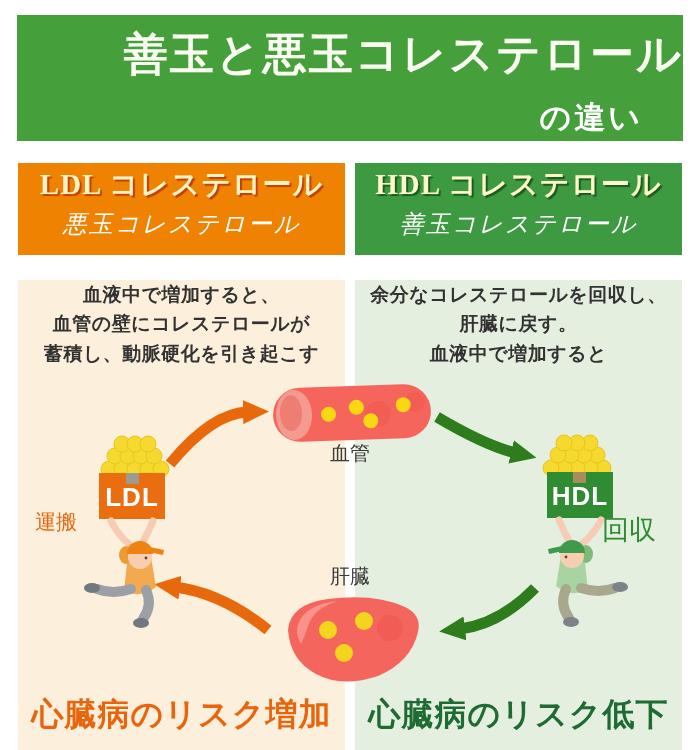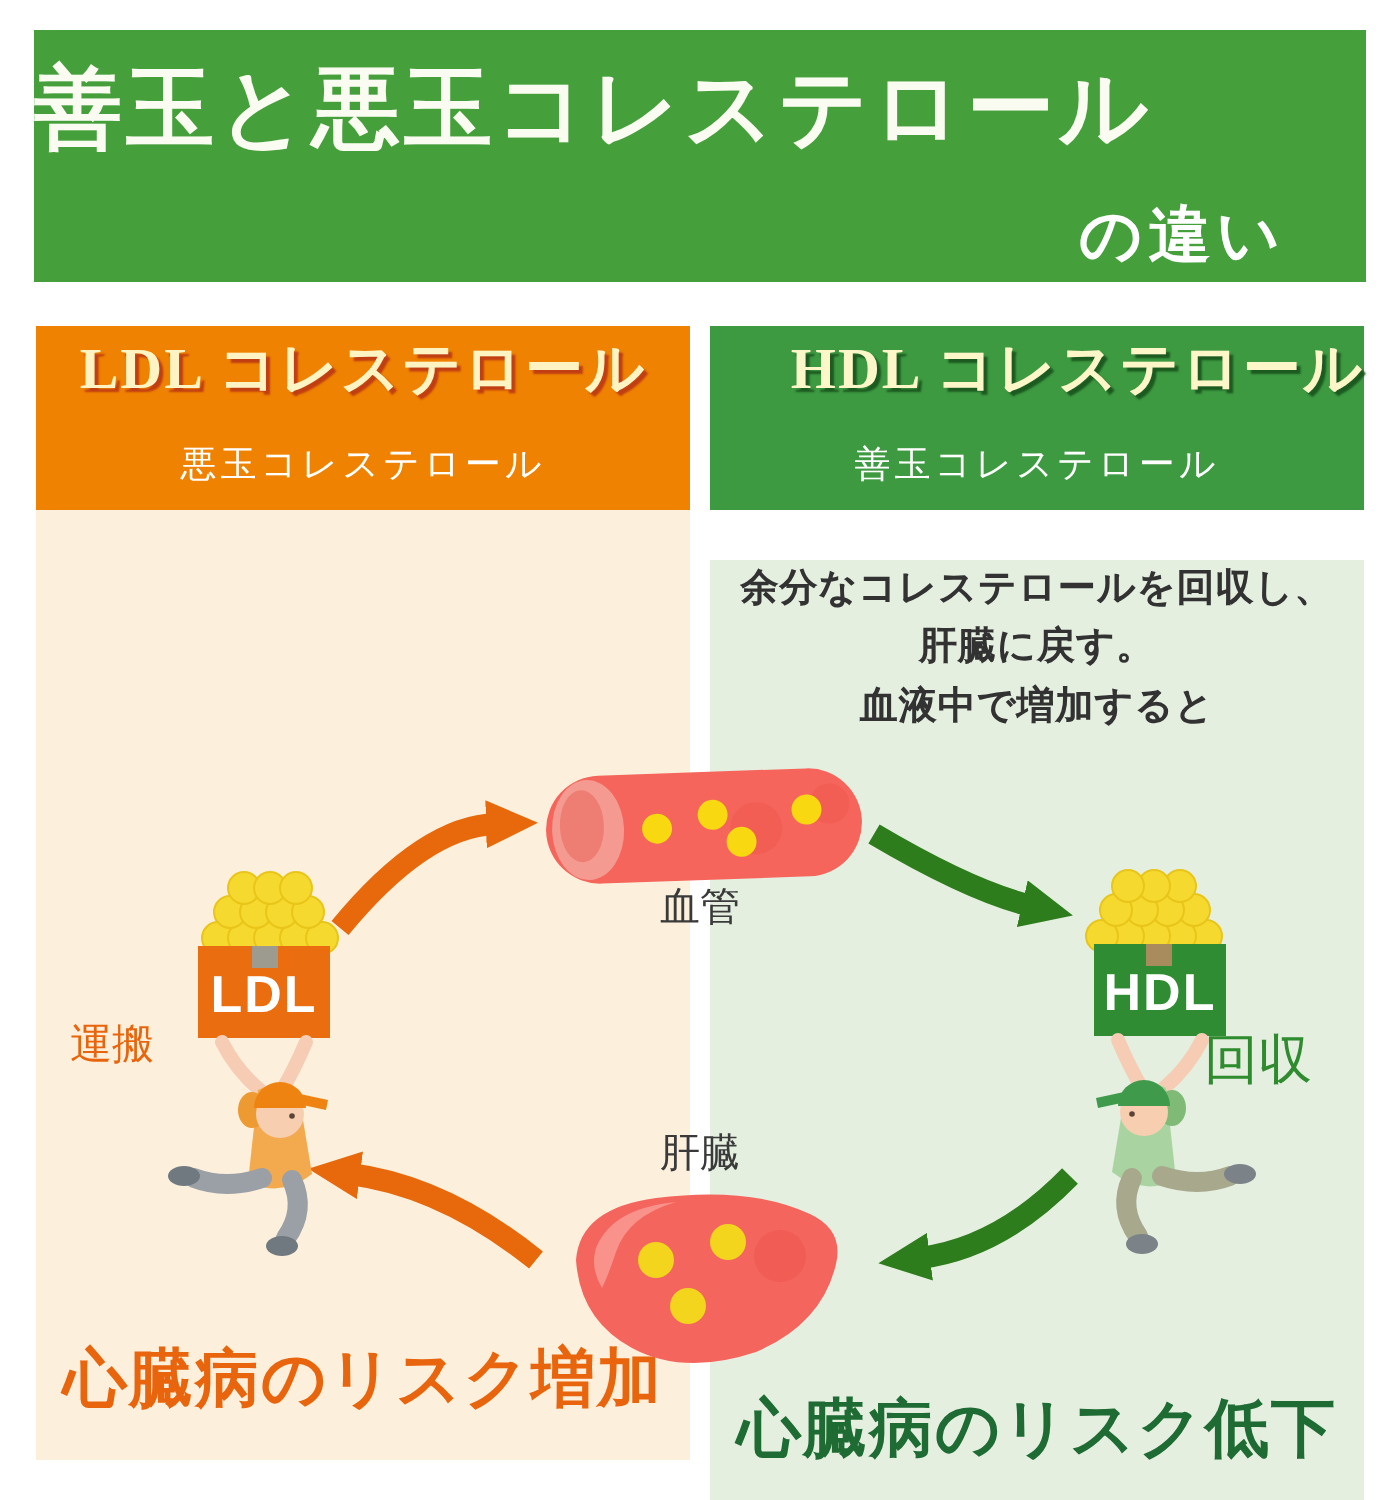--- a/index.html
+++ b/index.html
@@ -4,21 +4,21 @@
 <style>
   * { margin:0; padding:0; box-sizing:border-box; }
   html,body { background:#ffffff; }
   .page {
     position:relative; width:700px; height:750px; background:#ffffff;
     font-family:"Liberation Serif","DejaVu Serif",serif; overflow:hidden;
   }
   
   .main-header {
     position:absolute; left:17px; top:15px; width:666px; height:126px;
-    background:#45a03c; color:#fbfcf1; text-align:left;
+    background:#45a03c; color:#fbfcf1; text-align:right;
   }
   .main-title {
     padding-top:10px; font-size:44px; font-weight:bold; letter-spacing:2px;
     white-space:nowrap;
   }
   .main-subtitle {
     position:absolute; right:40px; top:82px; font-size:31px; font-weight:bold;
     color:#ffffff; letter-spacing:3px;
   }
   
@@ -26,22 +26,22 @@
   .col-ldl { left:18px; }
   .col-hdl { left:355px; }
   .col-head { height:92px; text-align:center; }
   .col-ldl .col-head { background:#ef8200; }
   .col-hdl .col-head { background:#3d9a41; }
   .col-title {
     padding-top:2px; font-size:29px; font-weight:bold; letter-spacing:1px;
     white-space:nowrap;
   }
   .col-ldl .col-title { color:#fdf3c3; text-shadow:2px 2px 1px #c03e12; }
-  .col-hdl .col-title { color:#fdf6c8; text-shadow:2px 2px 1px #1c5a20;text-align:right; }
-  .col-sub { font-size:18px; color:#ffffff; letter-spacing:2px; margin-top:15px; }
+  .col-hdl .col-title { color:#fdf6c8; text-shadow:2px 2px 1px #1c5a20; }
+  .col-sub { font-size:24px; color:#ffffff; letter-spacing:2px; margin-top:3px;font-style:italic; }
   .col-body { position:relative; height:475px; }
   .col-ldl .col-body { background:#fcf0dc; }
   .col-hdl .col-body { background:#e5efe0; }
   .desc {
     margin-top:25px; text-align:center; font-size:19px; font-weight:600;
     line-height:1.55; color:#323232; white-space:pre-line; letter-spacing:0.5px;
   }
   .risk {
     position:absolute; left:0; right:0; bottom:18px; text-align:center;
     font-size:32px; font-weight:bold; letter-spacing:1px;margin-top:33px;
@@ -87,20 +87,23 @@
     <div class="main-title">善玉と悪玉コレステロール</div>
     <div class="main-subtitle">の違い</div>
   </div>
 
   <div class="col col-ldl">
     <div class="col-head">
       <div class="col-title">LDL コレステロール</div>
       <div class="col-sub">悪玉コレステロール</div>
     </div>
     <div class="col-body">
+      <div class="desc">血液中で増加すると、
+血管の壁にコレステロールが
+蓄積し、動脈硬化を引き起こす</div>
       <div class="risk">心臓病のリスク増加</div>
     </div>
   </div>
 
   <div class="col col-hdl">
     <div class="col-head">
       <div class="col-title">HDL コレステロール</div>
       <div class="col-sub">善玉コレステロール</div>
     </div>
     <div class="col-body">

